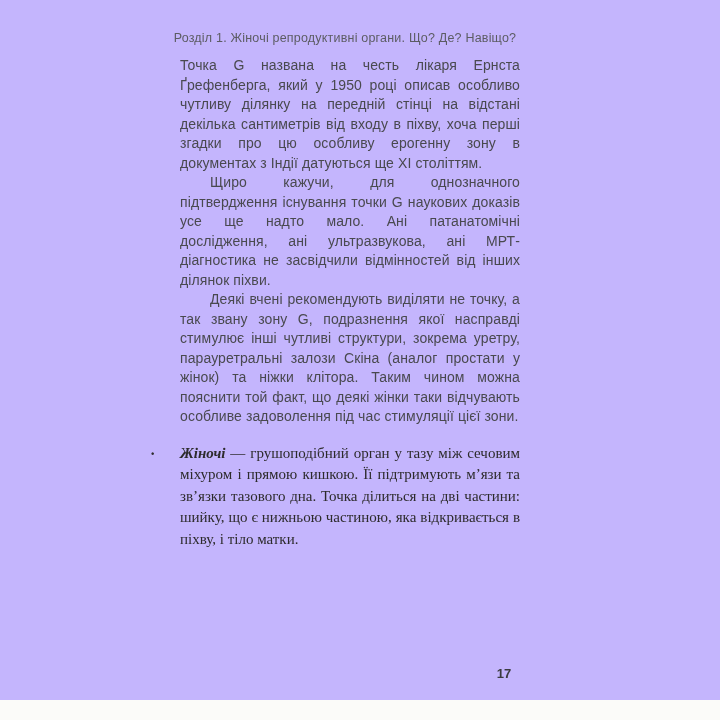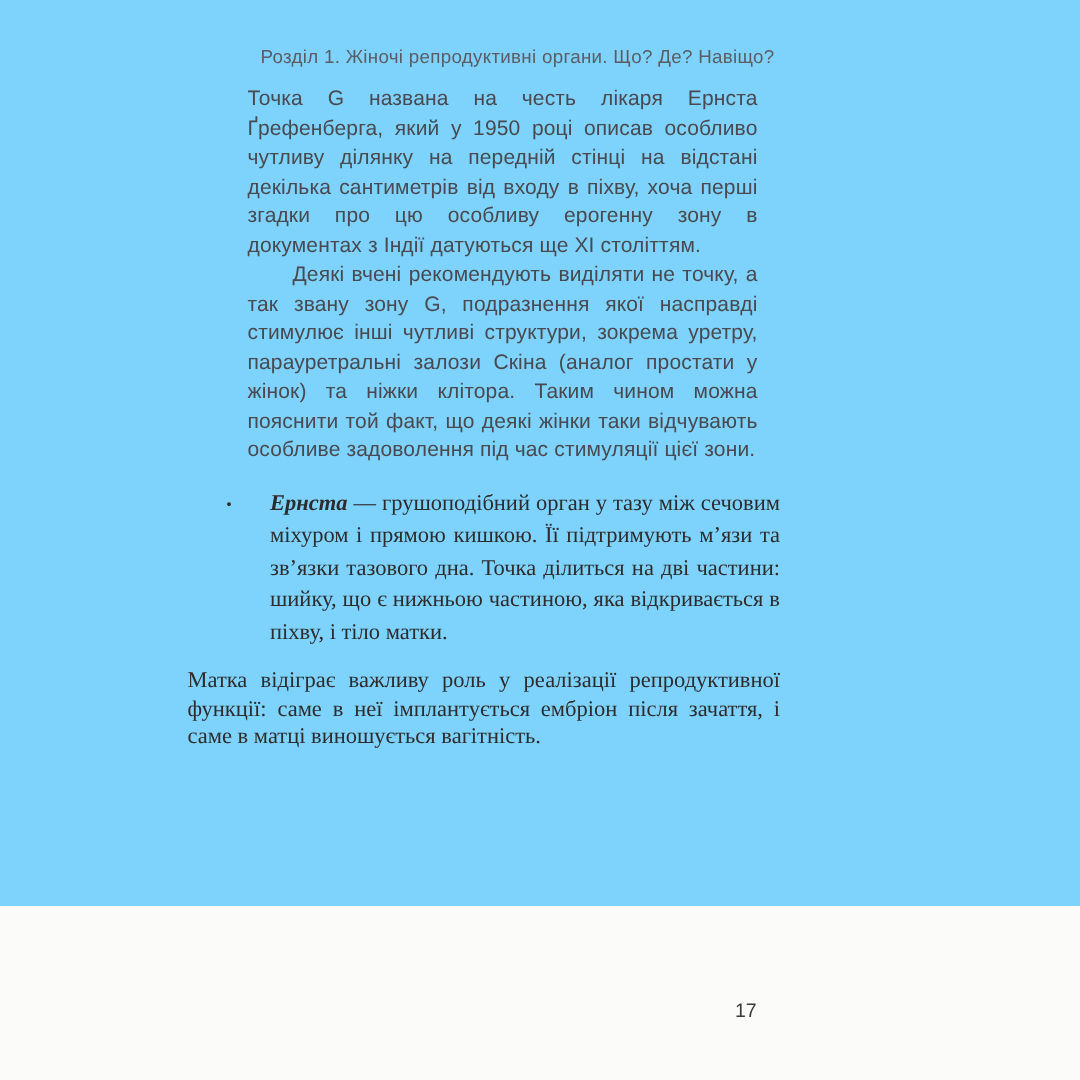--- a/index.html
+++ b/index.html
@@ -6,22 +6,22 @@
     margin: 0;
     padding: 0;
     width: 720px;
     height: 720px;
     overflow: hidden;
     background: #fbfbf9;
   }
   .page {
     position: relative;
     width: 720px;
-    height: 604px;
-    background: #7dd3fc;
+    height: 700px;
+    background: #c4b5fd;
     font-family: "Liberation Sans", sans-serif;
   }
   .running-head {
     position: absolute;
     top: 30px;
     left: 150px;
     width: 390px;
     text-align: center;
     font-family: "Liberation Sans", sans-serif;
     font-size: 12.5px;
@@ -30,21 +30,21 @@
     color: #5c5c63;
   }
   .content {
     position: absolute;
     top: 56px;
     left: 125px;
     width: 395px;
   }
   
   .callout {
-    margin-left: 40px;
+    margin-left: 55px;
     width: 340px;
   }
   .callout p {
     margin: 0;
     font-family: "Liberation Sans", sans-serif;
     font-size: 14px;
     line-height: 19.5px;
     letter-spacing: 0.1px;
     color: #49494f;
     text-align: justify;
@@ -91,43 +91,45 @@
   }
   .body-p + .body-p {
     margin-top: 0;
     text-indent: 28px;
   }
   .folio {
     position: absolute;
     top: 666px;
     left: 490px;
     width: 28px;
+    text-align: center;
     font-family: "Liberation Sans", sans-serif;
     font-size: 13px;
     color: #3b3b40;
+    font-weight: bold;
   }
 </style>
 </head>
 <body>
 
 <div class="page">
 
   <div class="running-head">Розділ 1. Жіночі репродуктивні органи. Що? Де? Навіщо?</div>
 
   <div class="content">
 
     <section class="callout">
       <p>Точка G названа на честь лікаря Ернста Ґрефенберга, який у 1950 році описав особливо чутливу ділянку на передній стінці на відстані декілька сантиметрів від входу в піхву, хоча перші згадки про цю особливу ерогенну зону в документах з Індії датуються ще XI століттям.</p>
+      <p class="indent">Щиро кажучи, для однозначного підтвердження існування точки G наукових доказів усе ще надто мало. Ані патанатомічні дослідження, ані ультразвукова, ані МРТ-діагностика не засвідчили відмінностей від інших ділянок піхви.</p>
       <p class="indent">Деякі вчені рекомендують виділяти не точку, а так звану зону G, подразнення якої насправді стимулює інші чутливі структури, зокрема уретру, парауретральні залози Скіна (аналог простати у жінок) та ніжки клітора. Таким чином можна пояснити той факт, що деякі жінки таки відчувають особливе задоволення під час стимуляції цієї зони.</p>
     </section>
 
     <div class="bullet-item">
       <span class="bullet-marker">·</span>
-      <p class="bullet-text"><em class="lead">Ернста</em><span> — грушоподібний орган у тазу між сечовим міхуром і прямою кишкою. Її підтримують м’язи та зв’язки тазового дна. Точка ділиться на дві частини: шийку, що є нижньою частиною, яка відкривається в піхву, і тіло матки.</span></p>
+      <p class="bullet-text"><em class="lead">Жіночі</em><span> — грушоподібний орган у тазу між сечовим міхуром і прямою кишкою. Її підтримують м’язи та зв’язки тазового дна. Точка ділиться на дві частини: шийку, що є нижньою частиною, яка відкривається в піхву, і тіло матки.</span></p>
     </div>
 
-    <p class="body-p">Матка відіграє важливу роль у реалізації репродуктивної функції: саме в неї імплантується ембріон після зачаття, і саме в матці виношується вагітність.</p>
 
   </div>
 
   <div class="folio">17</div>
 
 </div>
 
 </body></html>

